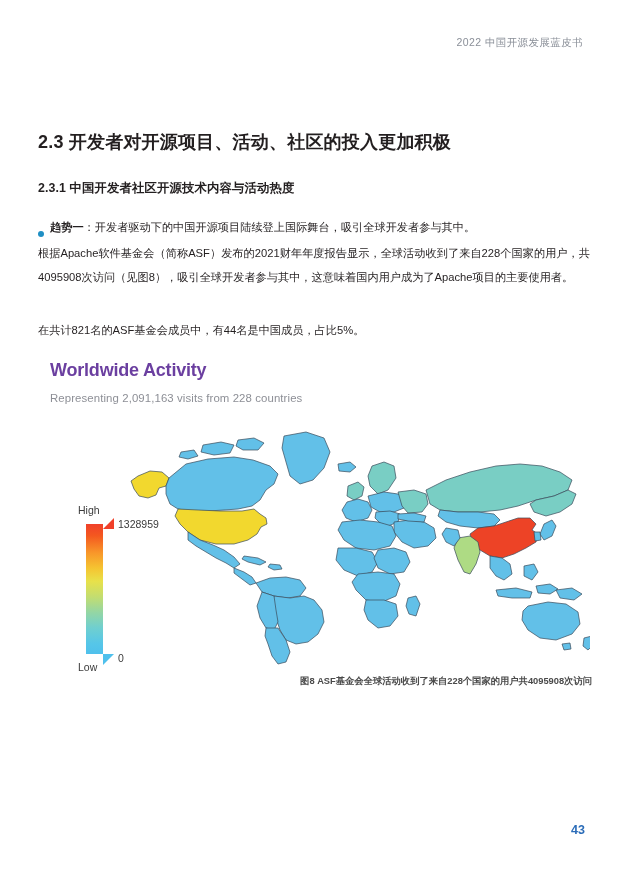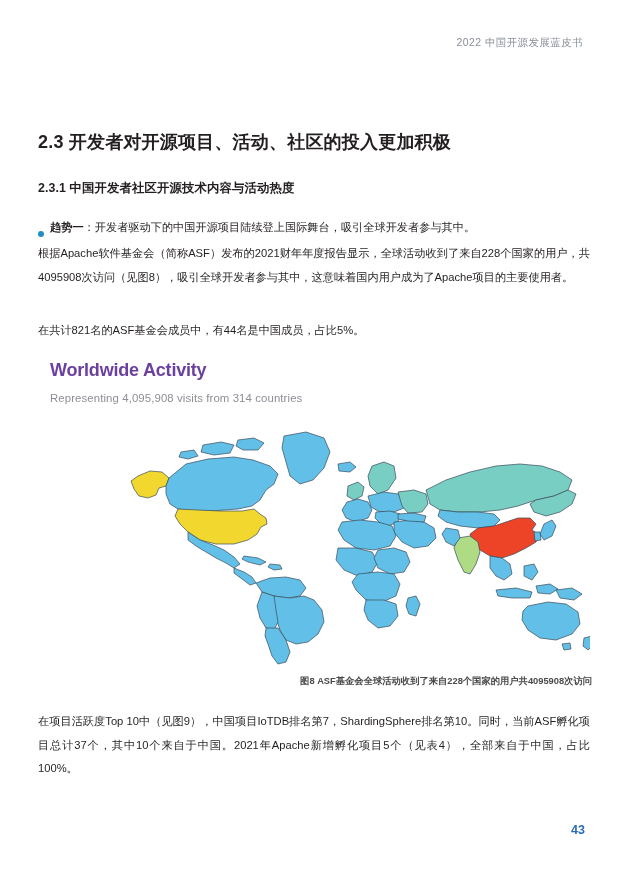--- a/index.html
+++ b/index.html
@@ -239,21 +239,21 @@
     <span class="trend-text"><b>趋势一</b><span>：开发者驱动下的中国开源项目陆续登上国际舞台，吸引全球开发者参与其中。</span></span>
   </div>
 
   <div class="para" id="para-1">根据Apache软件基金会（简称ASF）发布的2021财年年度报告显示，全球活动收到了来自228个国家的用户，共4095908次访问（见图8），吸引全球开发者参与其中，这意味着国内用户成为了Apache项目的主要使用者。</div>
 
   <div class="para" id="para-2">在共计821名的ASF基金会成员中，有44名是中国成员，占比5%。</div>
 
   <div class="figure">
 
     <div class="fig-title">Worldwide Activity</div>
-    <div class="fig-subtitle">Representing 4,095,908 visits from 314 countries</div>
+    <div class="fig-subtitle">Representing 2,091,163 visits from 228 countries</div>
 
     <div class="map-wrap">
       <svg viewBox="0 0 552 252" preserveAspectRatio="xMidYMid meet">
         <g stroke="#3a4a5a" stroke-width="0.7" stroke-linejoin="round">
 
           <path fill="#F2D82E" d="M100 62 L112 57 L124 58 L131 64 L128 72 L121 74 L118 81 L110 84 L101 82 L96 75 L93 67 Z"></path>
 
           <path fill="#62C0E8" d="M131 64 L148 50 L170 45 L196 43 L215 46 L232 52 L240 60 L236 70 L228 76 L222 86 L214 92
                L200 95 L186 96 L170 97 L152 97 L140 95 L132 90 L128 80 L128 72 Z"></path>
 
@@ -318,22 +318,30 @@
 
           <path fill="#62C0E8" d="M490 192 L510 188 L528 190 L540 198 L542 210 L534 220 L518 226 L502 224 L490 216
                L484 206 L485 197 Z"></path>
           <path fill="#62C0E8" d="M546 224 L554 222 L556 230 L550 236 L545 232 Z"></path>
           <path fill="#62C0E8" d="M524 230 L532 229 L533 235 L526 236 Z"></path>
 
         </g>
       </svg>
     </div>
 
+    <div class="legend">
+      <div class="legend-label-high">High</div>
+      <div class="legend-cap-top"></div>
+      <div class="legend-bar"></div>
+      <div class="legend-cap-bottom"></div>
+      <div class="legend-label-low">Low</div>
+      <div class="legend-value-max">1328959</div>
+      <div class="legend-value-min">0</div>
+    </div>
 
   </div>
 
   <div class="fig-caption">图8 ASF基金会全球活动收到了来自228个国家的用户共4095908次访问</div>
 
-  <div class="para" id="para-3">在项目活跃度Top 10中（见图9），中国项目IoTDB排名第7，ShardingSphere排名第10。同时，当前ASF孵化项目总计37个，其中10个来自于中国。2021年Apache新增孵化项目5个（见表4），全部来自于中国，占比100%。</div>
 
   <div class="page-number">43</div>
 
 </div>
 
 </body></html>

